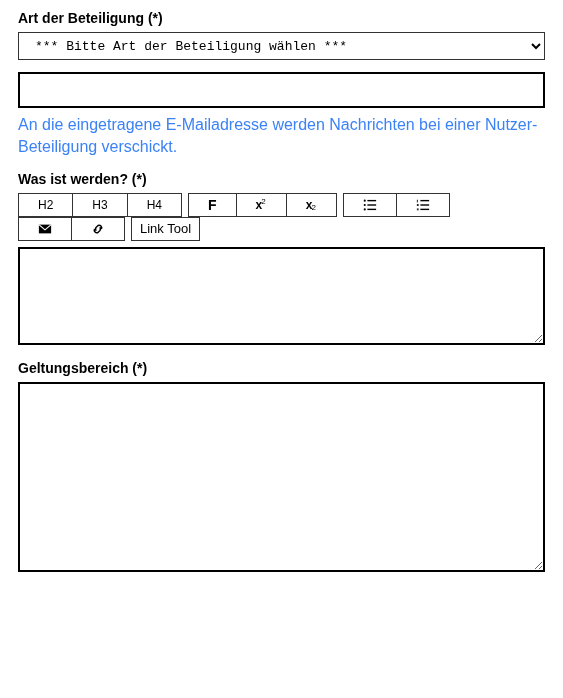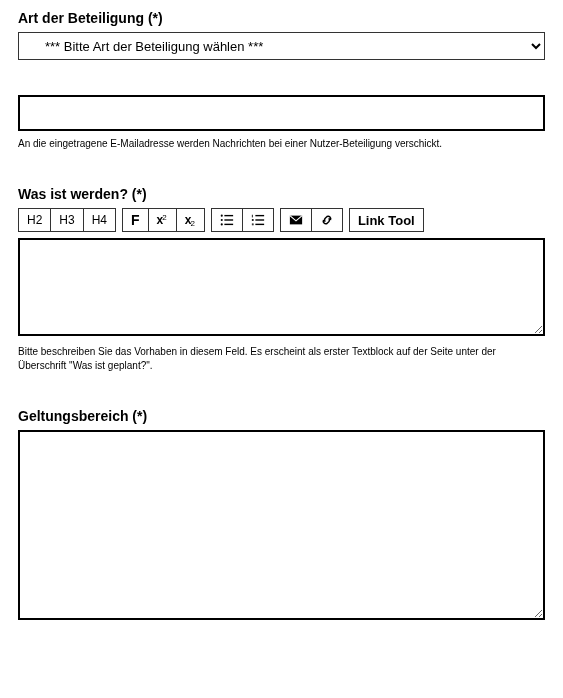--- a/index.html
+++ b/index.html
@@ -1,29 +1,29 @@
 <!DOCTYPE html>
 <html><head>
   <meta charset="utf-8">
   <style>
     * { box-sizing: border-box; margin: 0; padding: 0; }
     body { font-family: Arial, Helvetica, sans-serif; font-size: 14px; color: #000; background: #fff; padding: 10px 18px; width: 563px; }
-    .field { margin-bottom: 35px; }
+    .field { margin-bottom: 12px; }
     .field-label { font-weight: bold; font-size: 14px; display: block; margin-bottom: 6px; }
-    .select-input { width: 100%; height: 28px; border: 1px solid #333; padding: 4px 22px; font-size: 13px; font-family: Liberation Sans, sans-serif; background: #fff; }
+    .select-input { width: 100%; height: 28px; border: 1px solid #333; padding: 4px 12px; font-size: 13px; font-family: Liberation Mono, monospace; background: #fff; }
     .text-input { width: 100%; height: 36px; border: 2px solid #000; padding: 4px 6px; font-size: 14px; font-family: inherit; }
-    .help-text { font-size: 10px; color: #000000; margin-top: 6px; line-height: 1.4; }
+    .help-text { font-size: 16px; color: #3b82f6; margin-top: 6px; line-height: 1.4; }
     .toolbar { display: flex; gap: 0; margin-bottom: 6px; flex-wrap: wrap; align-items: center; }
     .toolbar-group { display: flex; margin-right: 6px; }
-    .tb-btn { height: 24px; min-width: 26px; border: 1px solid #333; background: #fff; font-size: 12px; display: inline-flex; align-items: center; justify-content: center; padding: 0 8px; cursor: pointer; font-family: inherit; }
+    .tb-btn { height: 24px; min-width: 26px; border: 1px solid #333; background: #fff; font-size: 12px; display: inline-flex; align-items: center; justify-content: center; padding: 0 19px; cursor: pointer; font-family: inherit; }
     .tb-btn + .tb-btn { border-left: none; }
     .tb-btn.bold-f { font-weight: bold; font-size: 14px; }
     .tb-btn .sub { font-size: 8px; position: relative; top: 3px; left: -1px; }
     .tb-btn .sup { font-size: 8px; position: relative; top: -3px; left: -1px; }
-    .tb-btn.linktool { padding: 0 8px; font-size: 13px; font-weight: bold; }
+    .tb-btn.linktool { padding: 0 8px; font-size: 13px; }
     .textarea-box { width: 100%; border: 2px solid #000; min-height: 98px; resize: both; overflow: auto; padding: 6px; font-family: inherit; font-size: 14px; }
     .textarea-tall { min-height: 190px; }
     .icon-svg { width: 14px; height: 14px; display: block; }
   </style>
 </head>
 <body>
 
 <div class="field">
   <label class="field-label">Art der Beteiligung (*)</label>
   <select class="select-input">
@@ -92,19 +92,18 @@
             <path d="M6 10 a3 3 0 0 1 0-4 l2-2 a3 3 0 0 1 4 4 M10 6 a3 3 0 0 1 0 4 l-2 2 a3 3 0 0 1 -4 -4" fill="none" stroke="#000" stroke-width="1.6"></path>
           </svg>
       </button>
     </div>
     <div class="toolbar-group">
       <button class="tb-btn linktool">Link Tool</button>
     </div>
   </div>
 
   <textarea class="textarea-box" style=""></textarea>
-  <div class="help-text">Bitte beschreiben Sie das Vorhaben in diesem Feld. Es erscheint als erster Textblock auf der Seite unter der Überschrift "Was ist geplant?".</div>
 </div>
 
 <div class="field">
   <label class="field-label">Geltungsbereich (*)</label>
   <textarea class="textarea-box textarea-tall" style=""></textarea>
 </div>
 
 </body></html>

